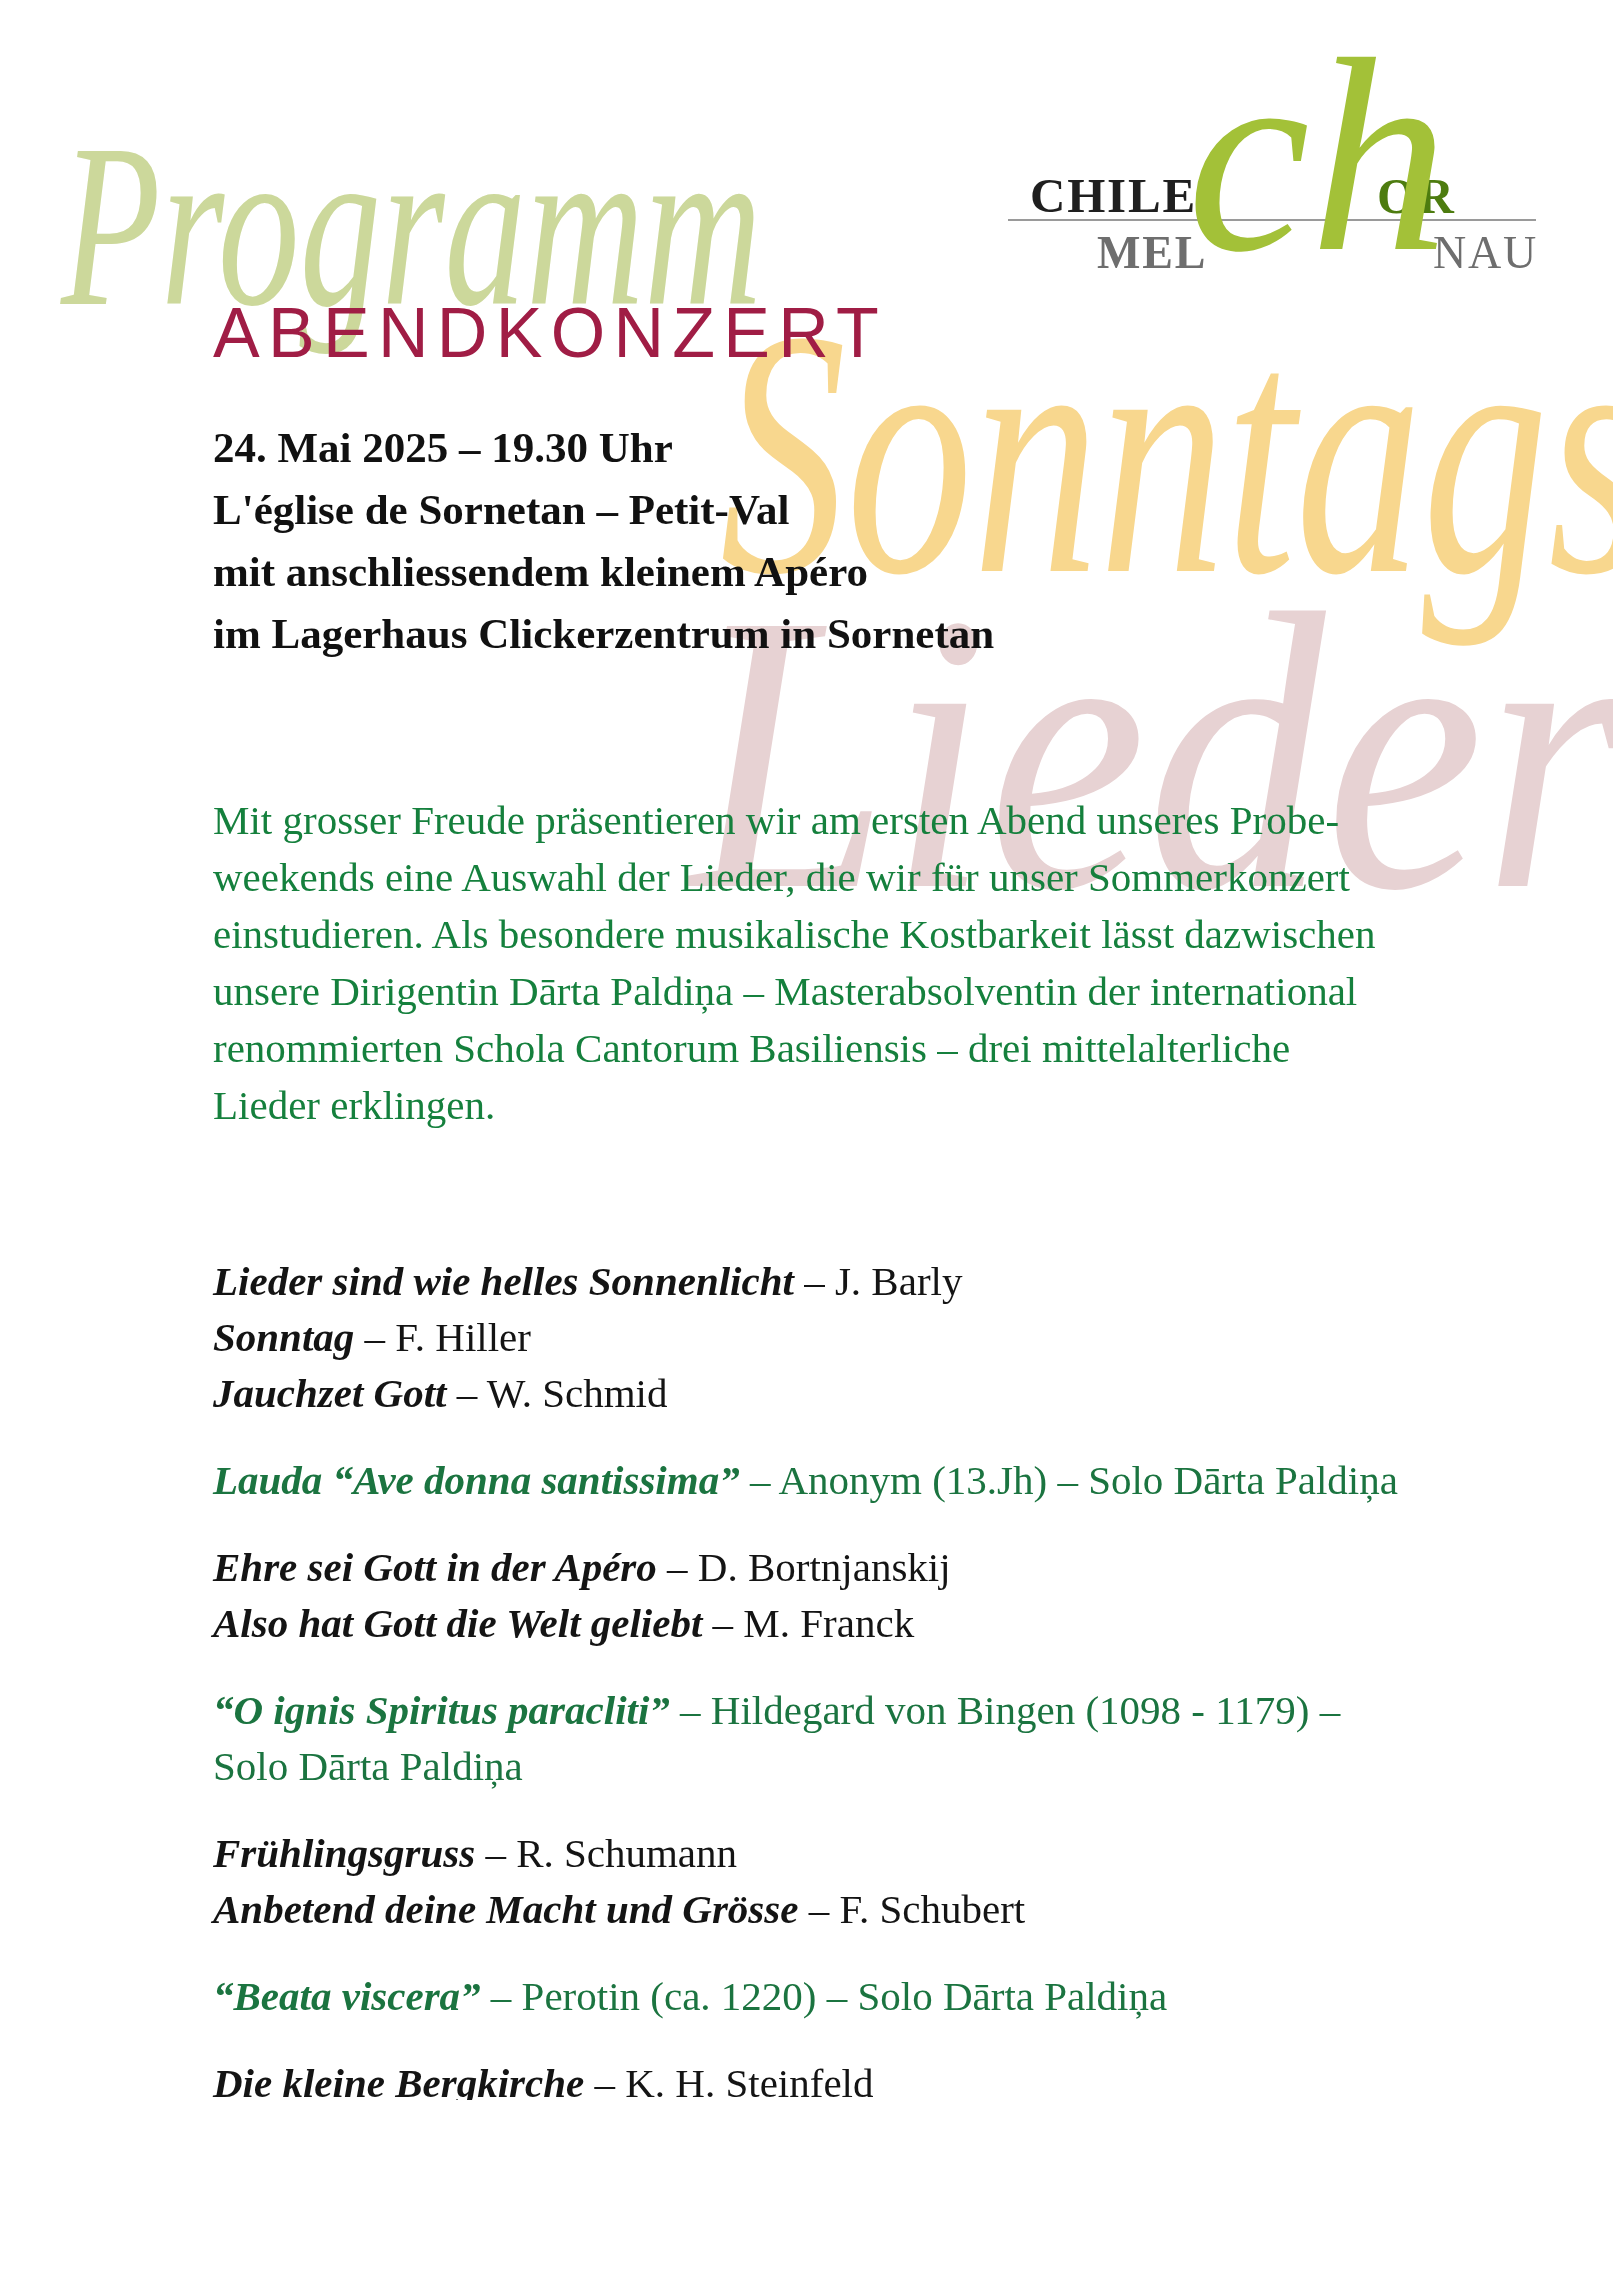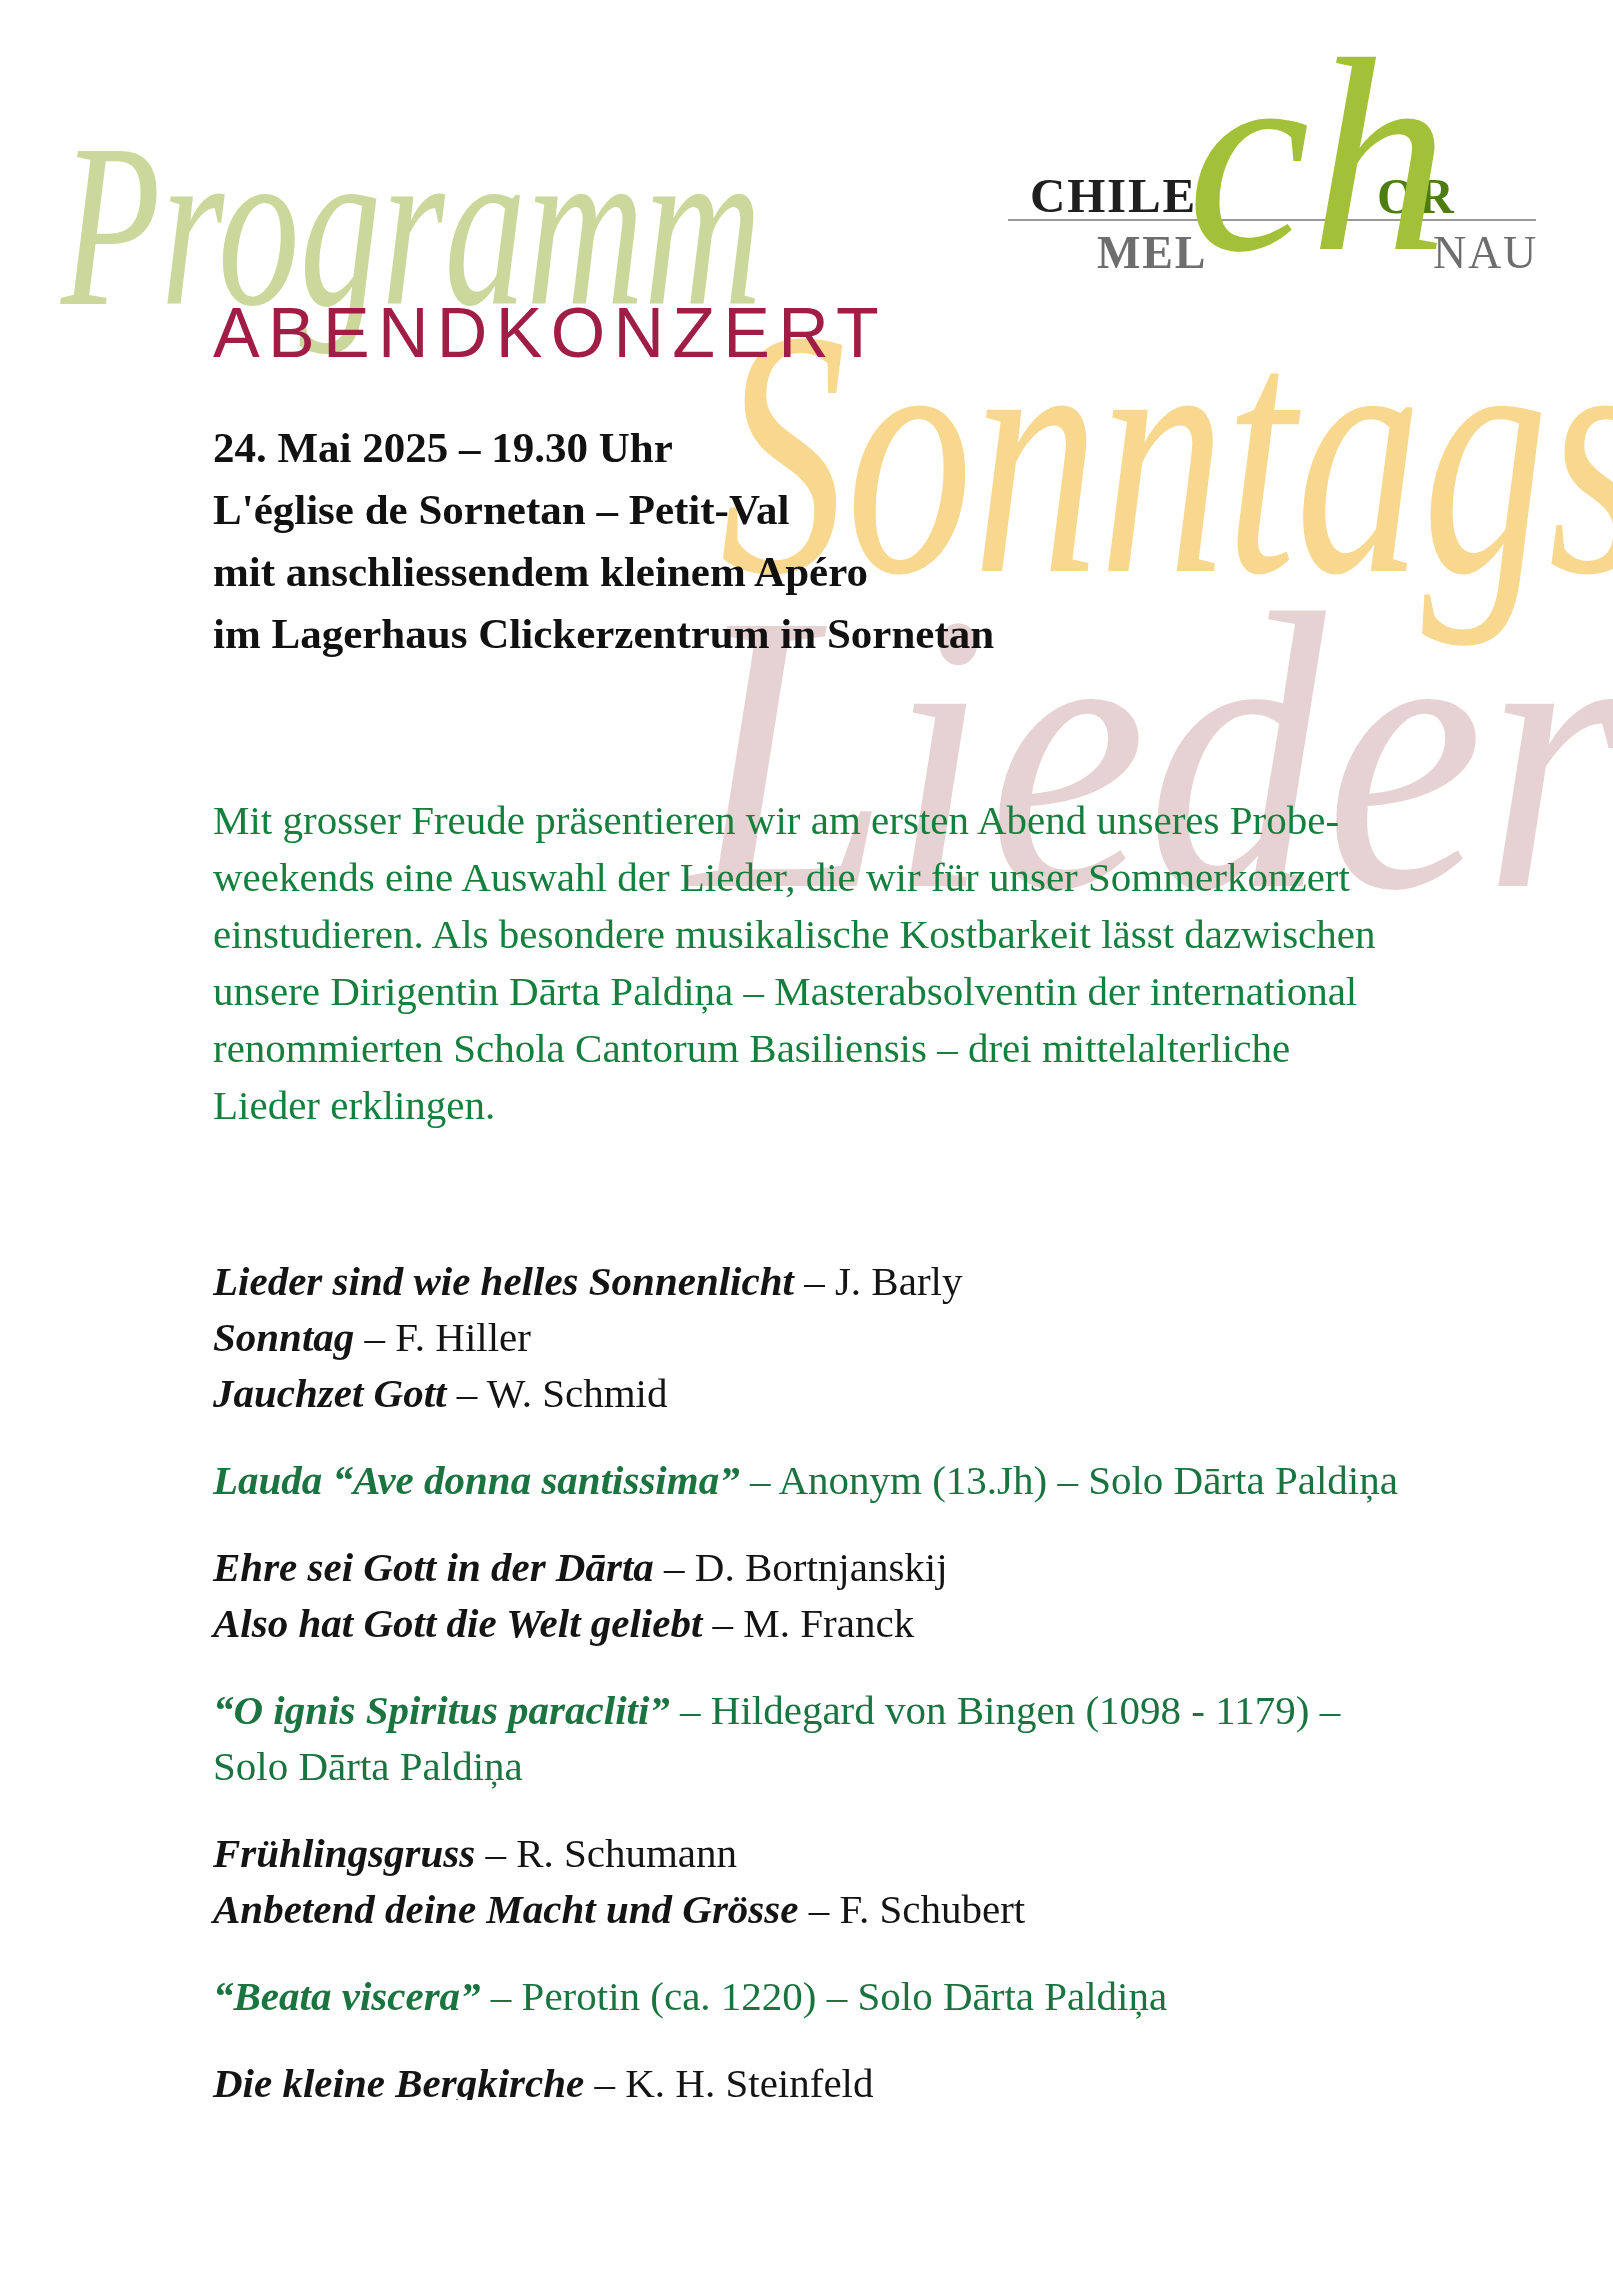--- a/index.html
+++ b/index.html
@@ -82,21 +82,21 @@
     <div class="song-line">
       <span class="song-title">Sonntag</span><span class="song-rest"> – F. Hiller</span>
     </div>
     <div class="song-line">
       <span class="song-title">Jauchzet Gott</span><span class="song-rest"> – W. Schmid</span>
     </div>
     <div class="song-line gap green">
       <span class="song-title">Lauda “Ave donna santissima”</span><span class="song-rest"> – Anonym (13.Jh) – Solo Dārta Paldiņa</span>
     </div>
     <div class="song-line gap">
-      <span class="song-title">Ehre sei Gott in der Dārta</span><span class="song-rest"> – D. Bortnjanskij</span>
+      <span class="song-title">Ehre sei Gott in der Apéro</span><span class="song-rest"> – D. Bortnjanskij</span>
     </div>
     <div class="song-line">
       <span class="song-title">Also hat Gott die Welt geliebt</span><span class="song-rest"> – M. Franck</span>
     </div>
     <div class="song-line gap green">
       <span class="song-title">“O ignis Spiritus paracliti”</span><span class="song-rest"> – Hildegard von Bingen (1098 - 1179) –</span>
     </div>
     <div class="song-line green">
       <span class="song-title"></span><span class="song-rest">Solo Dārta Paldiņa</span>
     </div>

